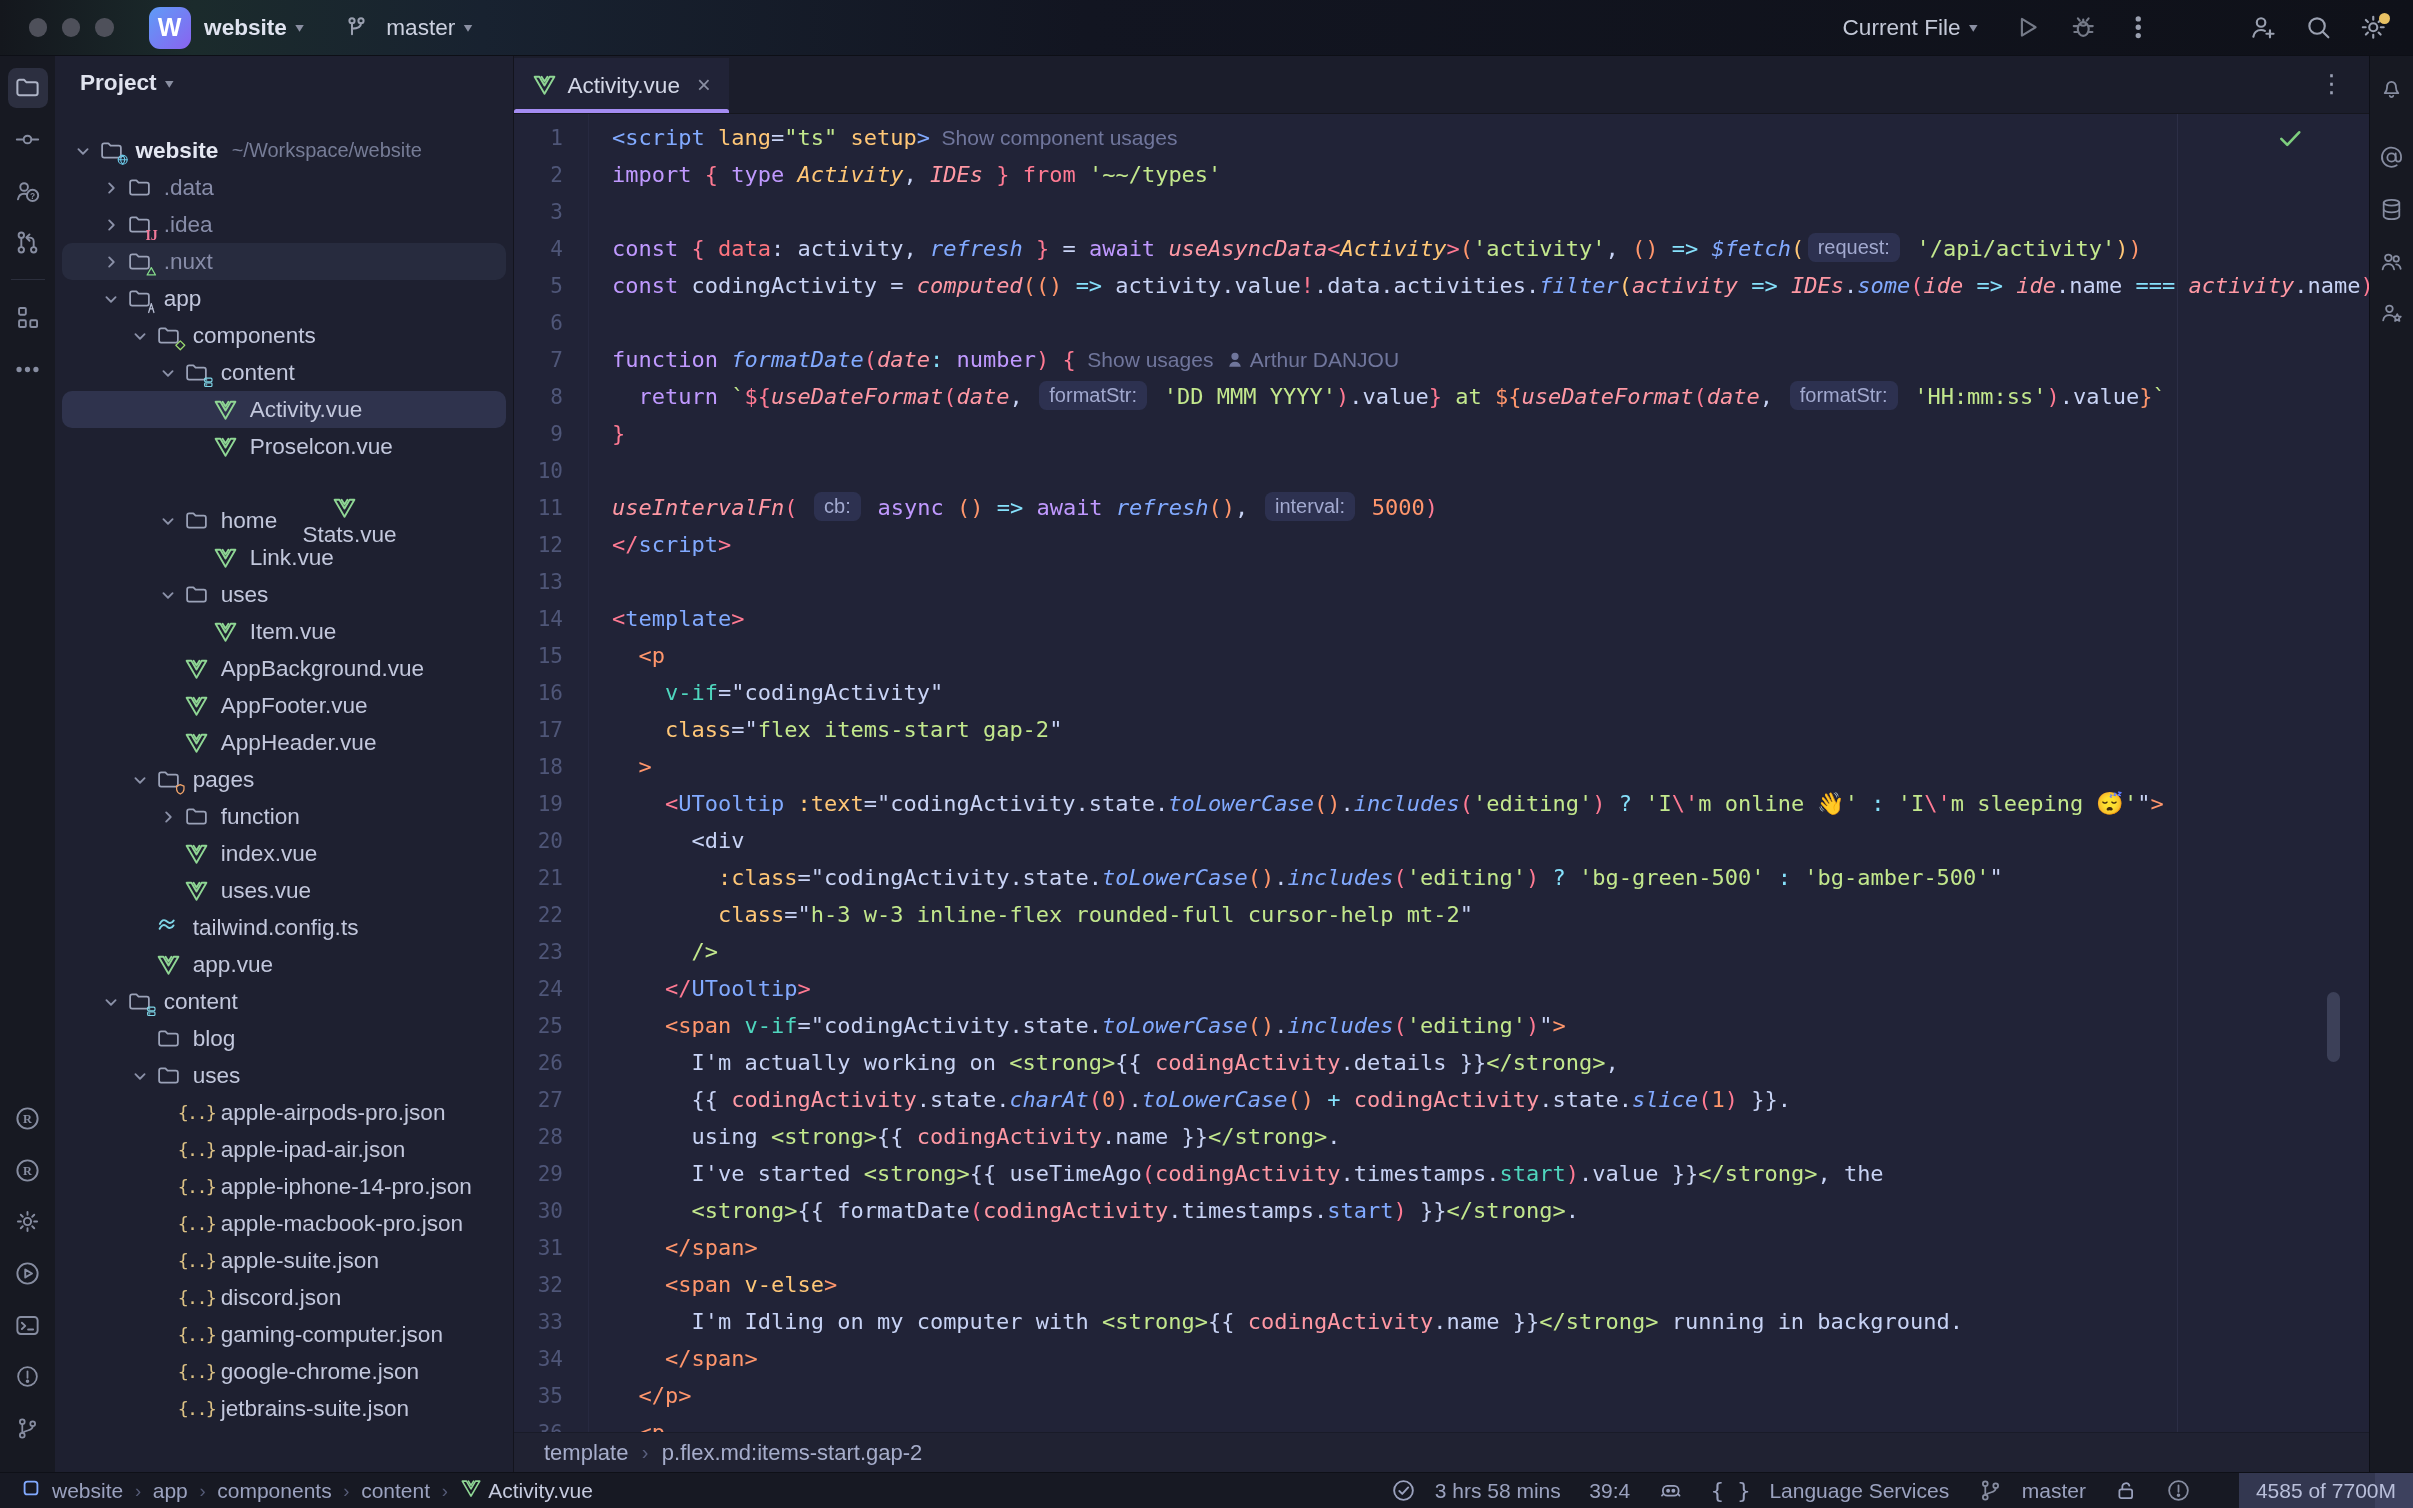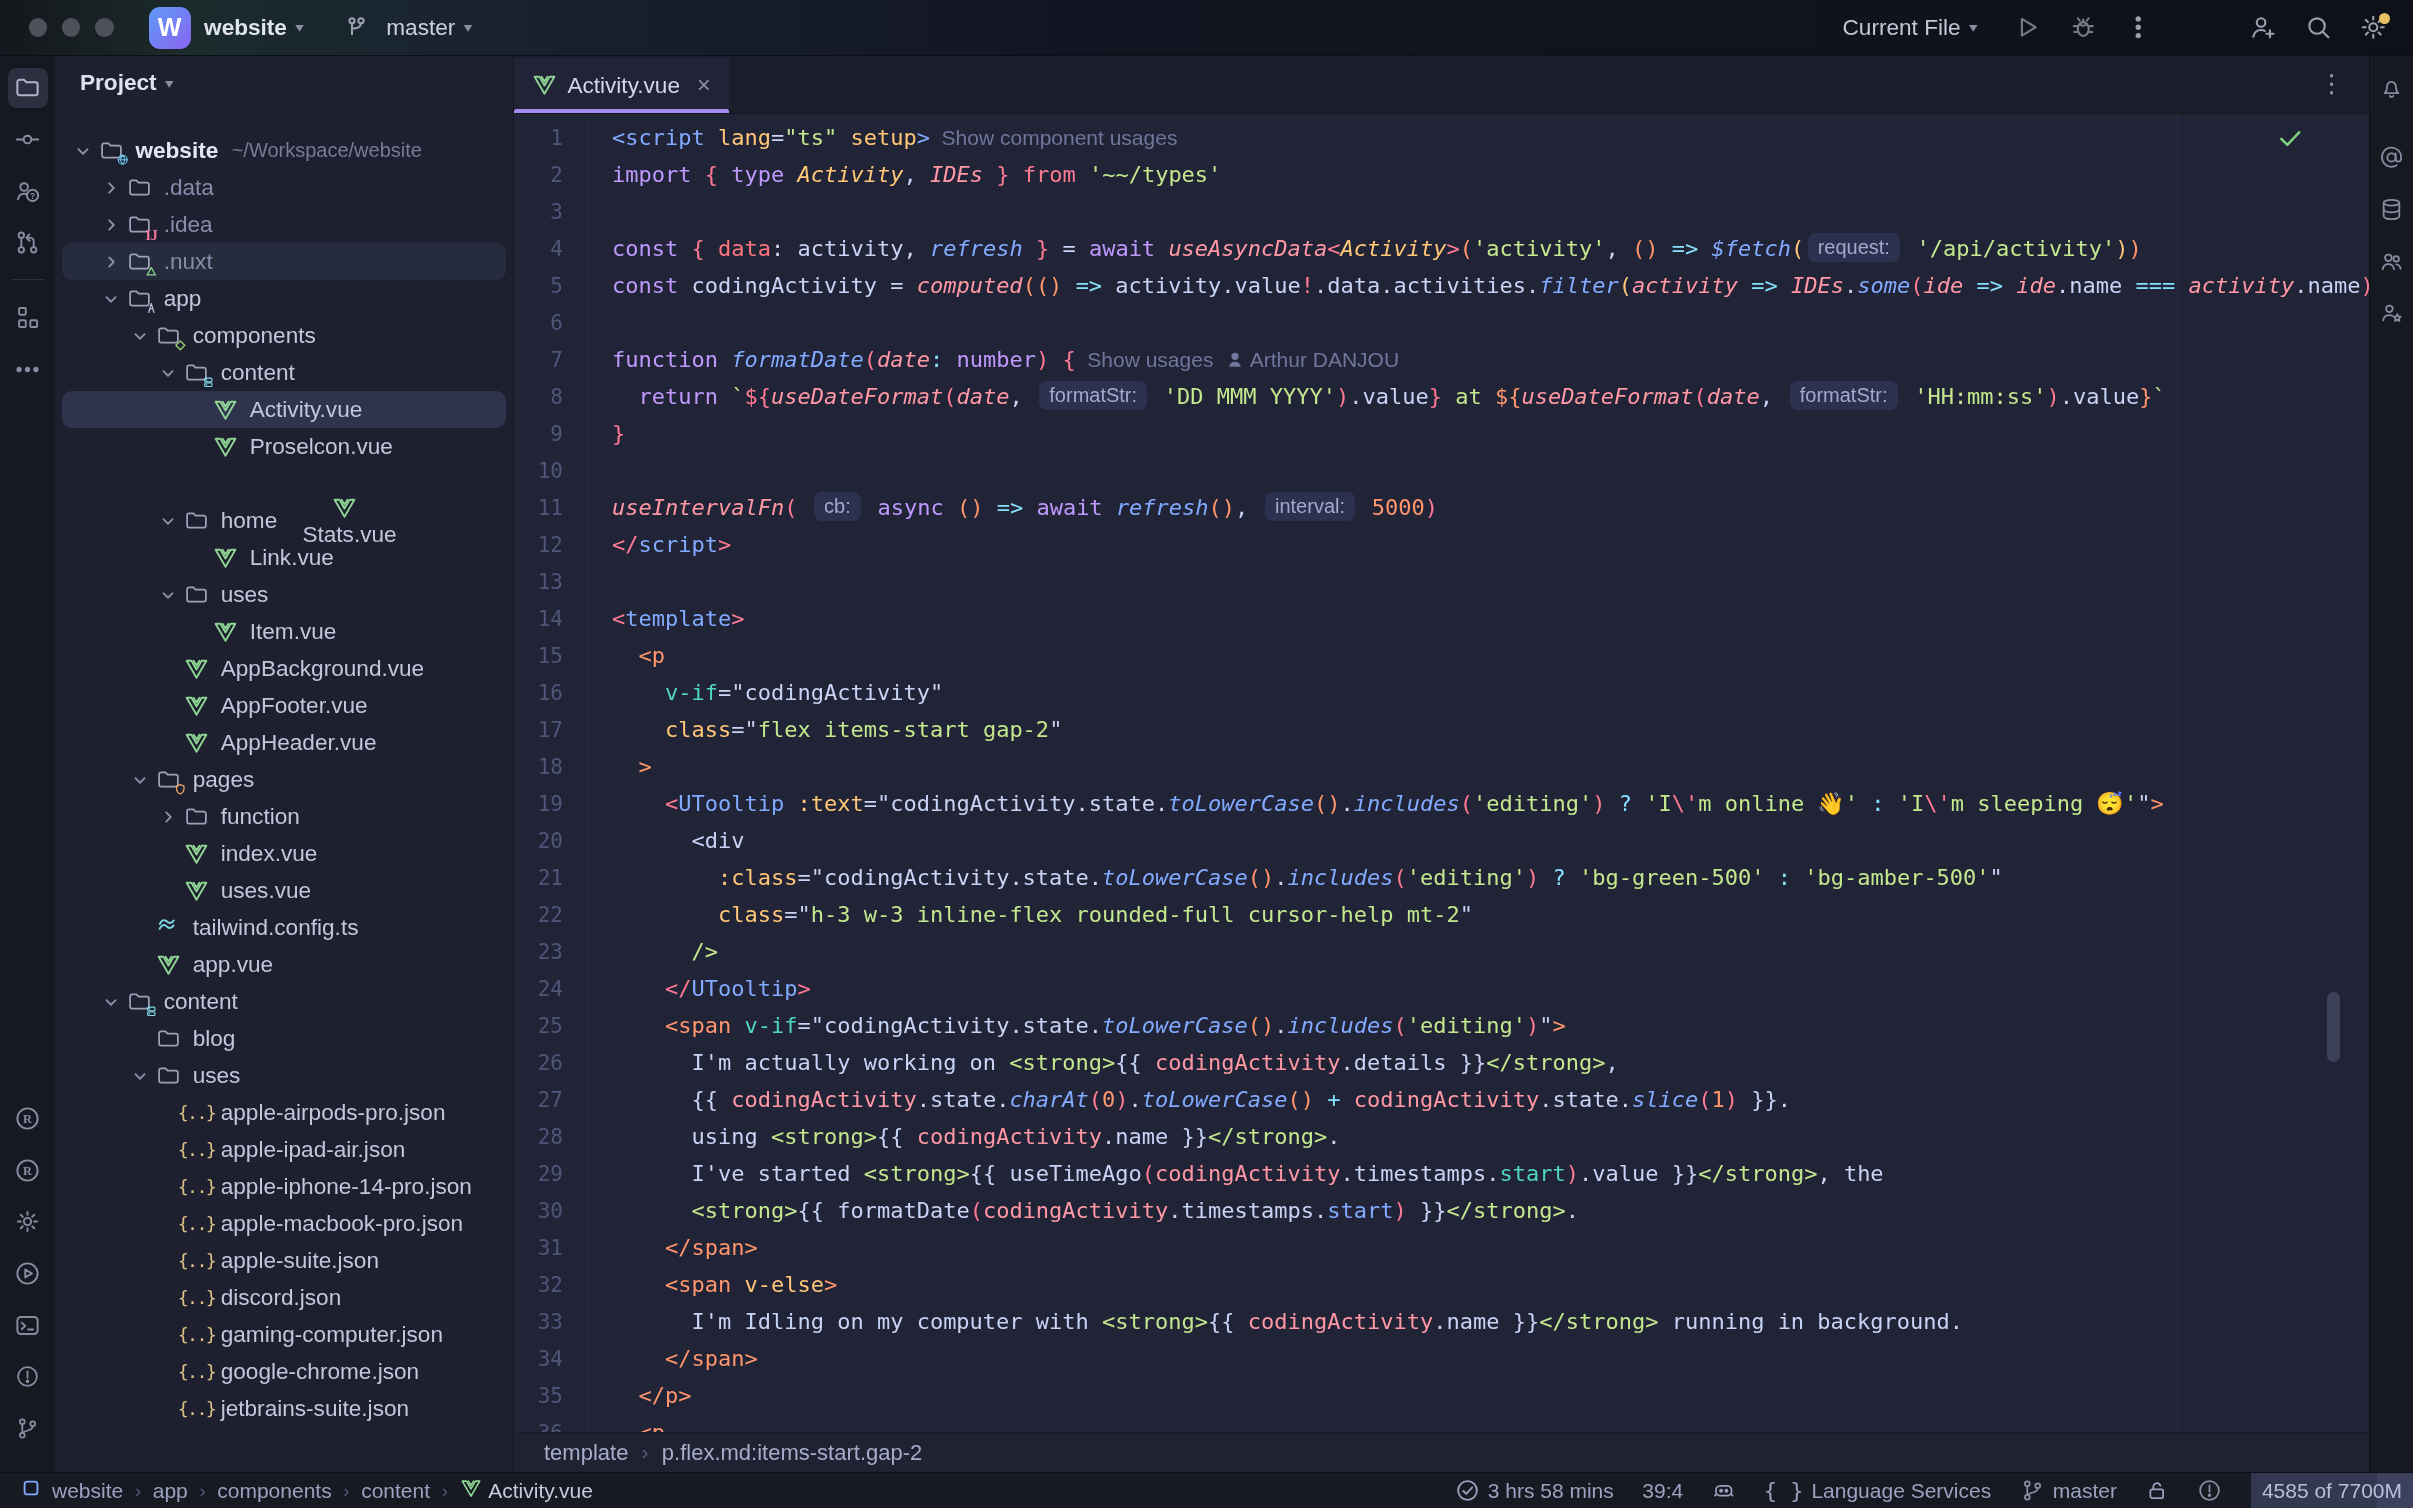--- a/index.html
+++ b/index.html
@@ -79,23 +79,23 @@
   .crumbbar{height:39px;flex:0 0 39px;background:#202232;border-top:1.7px solid #191b28;
     display:flex;align-items:center;padding-left:30px;font-size:22px;color:#a6adcb;}
   .crumbbar .sep{color:#5b6180;margin:0 13.4px;font-size:20px;}
   
   .statusbar{height:35px;flex:0 0 35px;background:#171923;border-top:1.7px solid #0e1017;
     display:flex;align-items:center;font-size:21px;color:#9ba2bf;}
   .sb-left{display:flex;align-items:center;margin-left:20px;}
   .sb-left .sep{color:#565c78;margin:0 11.7px;font-size:18.4px;}
   .sb-file{color:#c6cbdf;display:flex;align-items:center;}
   .sb-right{margin-left:auto;display:flex;align-items:center;height:100%;}
-  .sb-item{display:flex;align-items:center;margin-right:28.5px;gap:8px;}
-  .sb-chip{height:100%;display:flex;align-items:center;padding:0 11px;margin-right:0;
-    background:linear-gradient(90deg,#333750 0%,#333750 78%,#3d415e 78%);color:#b9bfda;}
+  .sb-item{display:flex;align-items:center;margin-right:28.5px;gap:19px;}
+  .sb-chip{height:100%;display:flex;align-items:center;padding:0 17px;margin-right:0;
+    background:linear-gradient(90deg,#333750 0%,#333750 78%,#3d415e 78%);color:#b9bfda;margin-left:19px;}
 </style>
 </head>
 <body>
 
 <div class="app">
 
   <div class="topbar">
     <div class="traffic">
         <i></i>
         <i></i>

